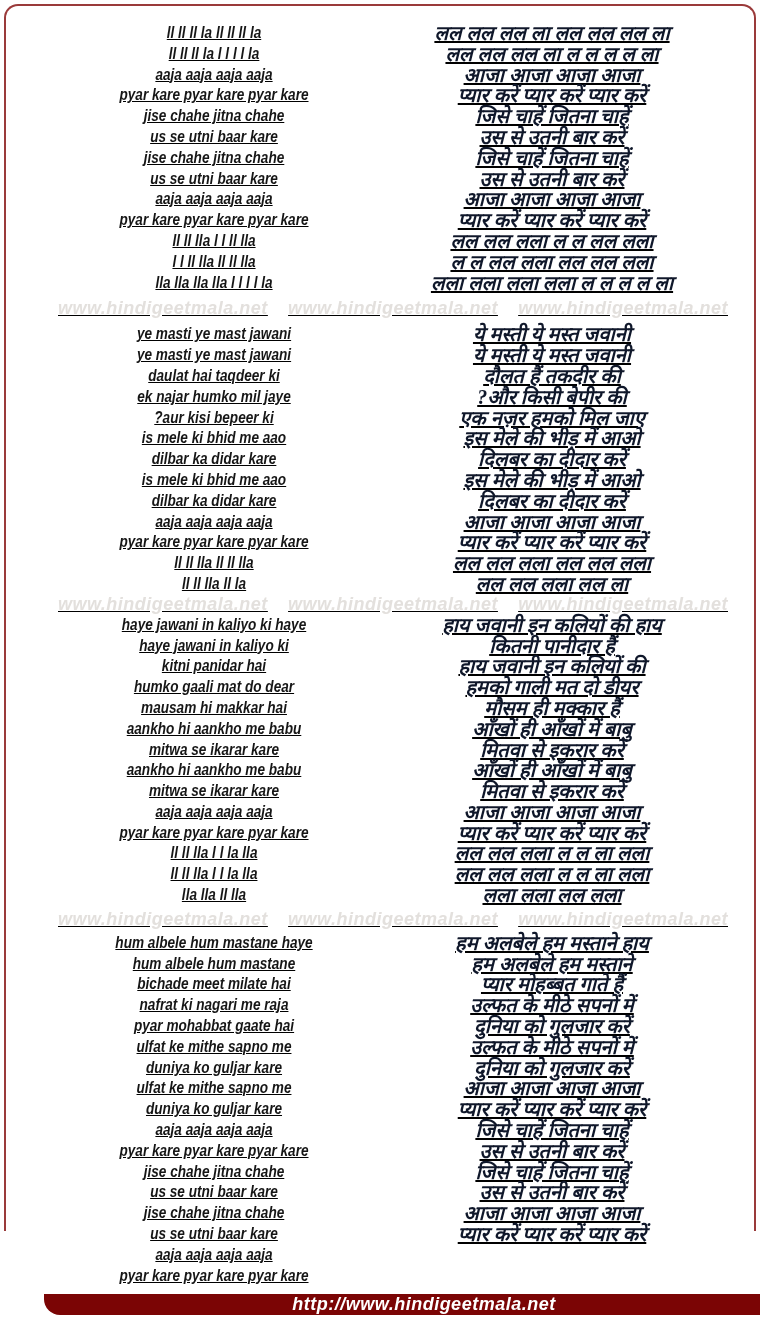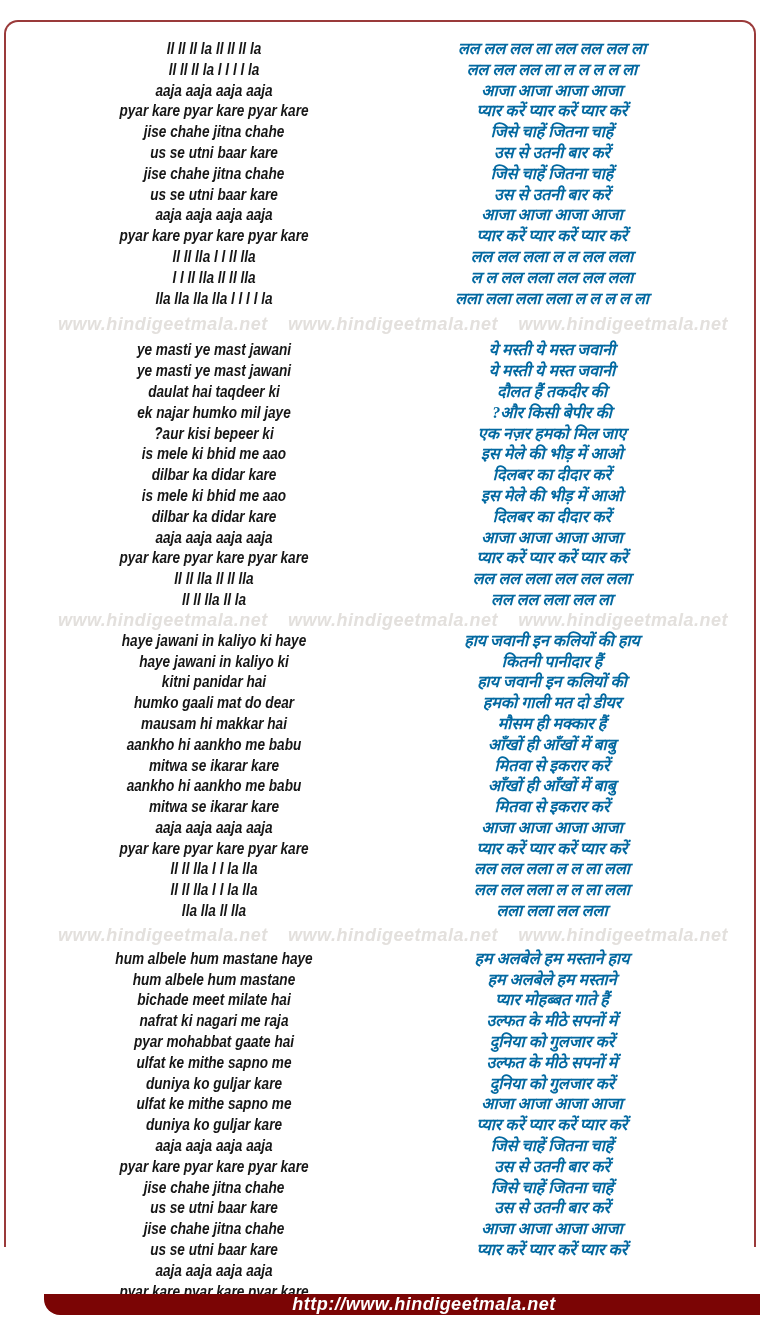--- a/index.html
+++ b/index.html
@@ -4,45 +4,46 @@
 <style>
   html,body{margin:0;padding:0;}
   body{
     width:760px;height:1332px;
     background:#ffffff;
     font-family:"Liberation Sans",sans-serif;
     overflow:hidden;
   }
   .page{position:relative;width:760px;height:1332px;background:#fff;}
   .frame{
-    position:absolute;left:4px;top:20px;
+    position:absolute;left:4px;top:4px;
     width:752px;height:1227px;
     box-sizing:border-box;
     border:2px solid #9a3a3a;
     border-bottom:none;
     border-radius:14px 14px 0 0;
     background:#fff;
+    text-decoration:underline;
   }
   .lyrics{display:block;padding-top:17px;}
   .stanza{display:flex;width:100%;}
   .col{box-sizing:border-box;width:50%;text-align:center;}
   .col-en{padding-left:42px;}
   .col-hi{padding-right:30px;}
   .line-en{
     font-style:italic;font-weight:bold;
     font-size:17px;line-height:20.8px;
     color:#161616;
     transform:scaleX(0.80);
     white-space:nowrap;
   }
   .line-hi{
     font-family:"Liberation Serif",serif;
     font-style:italic;font-weight:bold;
-    font-size:16px;line-height:20.8px;
-    color:#0369a1;
+    font-size:20px;line-height:20.8px;
+    color:#0f172a;
     white-space:nowrap;
   }
   .wm-row{
     display:flex;justify-content:space-between;align-items:center;
     padding:0 26px 0 52px;
     font-weight:bold;font-style:italic;font-size:18px;
     color:#E3E0DD;
     letter-spacing:0.5px;
   }
   .wm-1{height:31px;}

